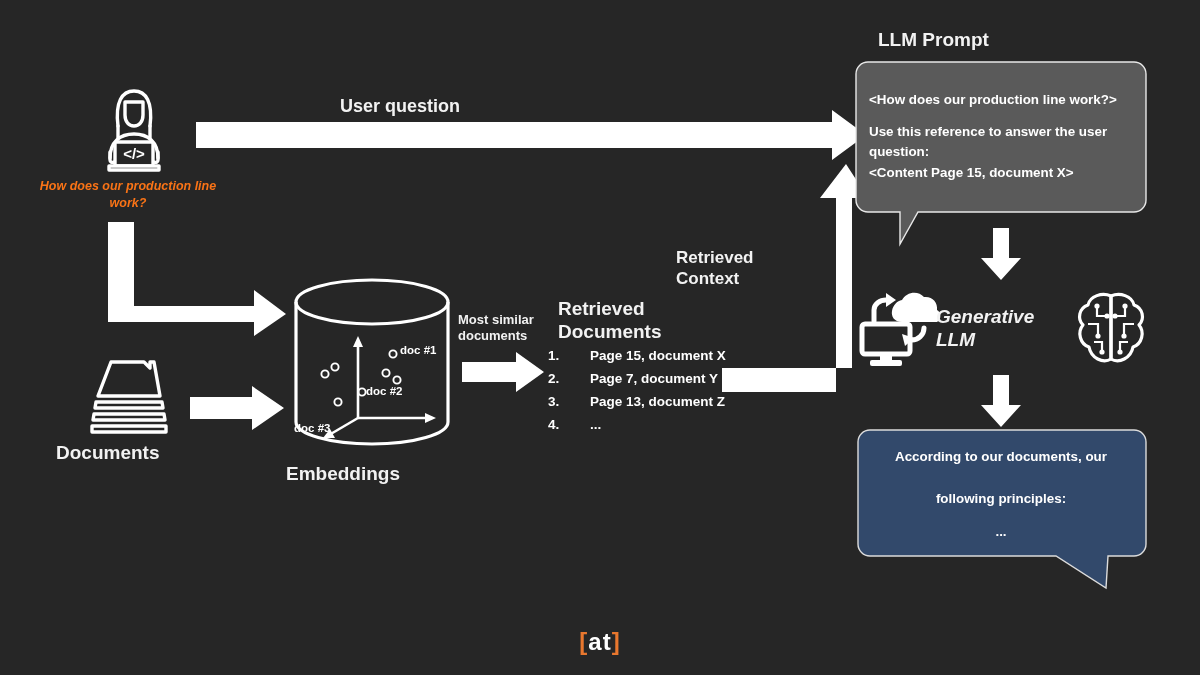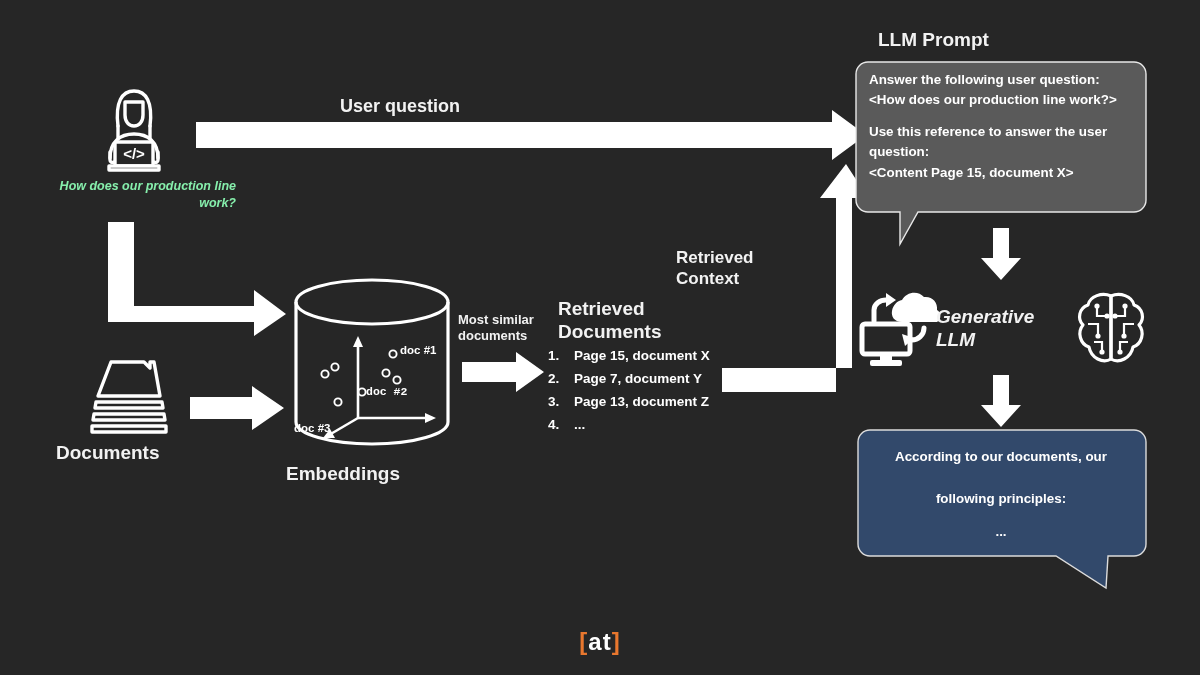--- a/index.html
+++ b/index.html
@@ -54,43 +54,43 @@
   .label-most-similar {
     left: 458px; top: 305px; width: 96px;
     font-size: 13px;
     margin-top: 7px;
   }
   .label-retrieved-documents {
     left: 558px; top: 297px; width: 160px;
     font-size: 19px;
   }
   .user-caption {
-    left: 36px; top: 178px; width: 200px;
+    left: 28px; top: 178px; width: 200px;
     font-size: 12.5px;
     font-style: italic;
     font-weight: bold;
-    text-align: right;
+    text-align: center;
     line-height: 1.35;
-    color: #86efac;
+    color: #f97316;
   }
 
   
   .doc-list {
     left: 548px; top: 349px; width: 200px;
   }
   .doc-row {
     display: flex;
     font-size: 13.5px;
     font-weight: bold;
     color: #ffffff;
     line-height: 1;
     margin-bottom: 9.5px;
   }
   .doc-num { width: 26px; flex: none; }
-  .doc-txt { white-space: nowrap; }
+  .doc-txt { white-space: nowrap; margin-left: 16px; }
 
   
   .bubble-text {
     position: absolute;
     font-weight: bold;
     color: #ffffff;
   }
   .prompt-text {
     left: 869px; top: 70px; width: 248px;
     font-size: 13.4px;
@@ -204,21 +204,21 @@
         <circle cx="35" cy="37" r="3.6"></circle>
         <circle cx="86" cy="43" r="3.6"></circle>
         <circle cx="97" cy="50" r="3.6"></circle>
         <circle cx="62" cy="62" r="3.6"></circle>
         <circle cx="38" cy="72" r="3.6"></circle>
       </g>
     </svg>
   </div>
 
   <div class="abs dot-label" style="left:400px; top:344px;">doc #1</div>
-  <div class="abs dot-label" style="left:366px; top:385px;font-family:Liberation Mono, monospace;">doc #2</div>
+  <div class="abs dot-label" style="left:366px; top:385px;">doc #2</div>
   <div class="abs dot-label" style="left:294px; top:394px;margin-top:28px;">doc #3</div>
 
   <div class="abs label label-embeddings">Embeddings</div>
 
   <div class="abs" style="left:196px; top:110px;">
     <svg width="672" height="50" viewBox="0 0 672 50">
       <path d="M0 12 L636 12 L636 0 L670 25 L636 50 L636 38 L0 38 Z" fill="#ffffff"></path>
     </svg>
   </div>
   <div class="abs label label-user-question">User question</div>
@@ -281,21 +281,21 @@
 
   <div class="abs label title-llm-prompt">LLM Prompt</div>
 
   <div class="abs" style="left:856px; top:62px;">
     <svg width="290" height="182" viewBox="0 0 290 182">
       <path d="M12 0 L278 0 A12 12 0 0 1 290 12 L290 138 A12 12 0 0 1 278 150 L62 150 L44 182 L44 150 L12 150 A12 12 0 0 1 0 138 L0 12 A12 12 0 0 1 12 0 Z" fill="#5a5a5a" stroke="#e8e8e8" stroke-width="1.4"></path>
     </svg>
   </div>
 
   <div class="bubble-text prompt-text">
-    <span>Answer the following user question:</span><br>
+    <br>
     <span>&lt;How does our production line work?&gt;</span>
     <span class="gap"></span>
     <span>Use this reference to answer the user</span><br>
     <span>question:</span><br>
     <span>&lt;Content Page 15, document X&gt;</span>
   </div>
 
   <div class="abs" style="left:981px; top:228px;">
     <svg width="40" height="52" viewBox="0 0 40 52">
       <path d="M12 0 L28 0 L28 30 L40 30 L20 52 L0 30 L12 30 Z" fill="#ffffff"></path>

